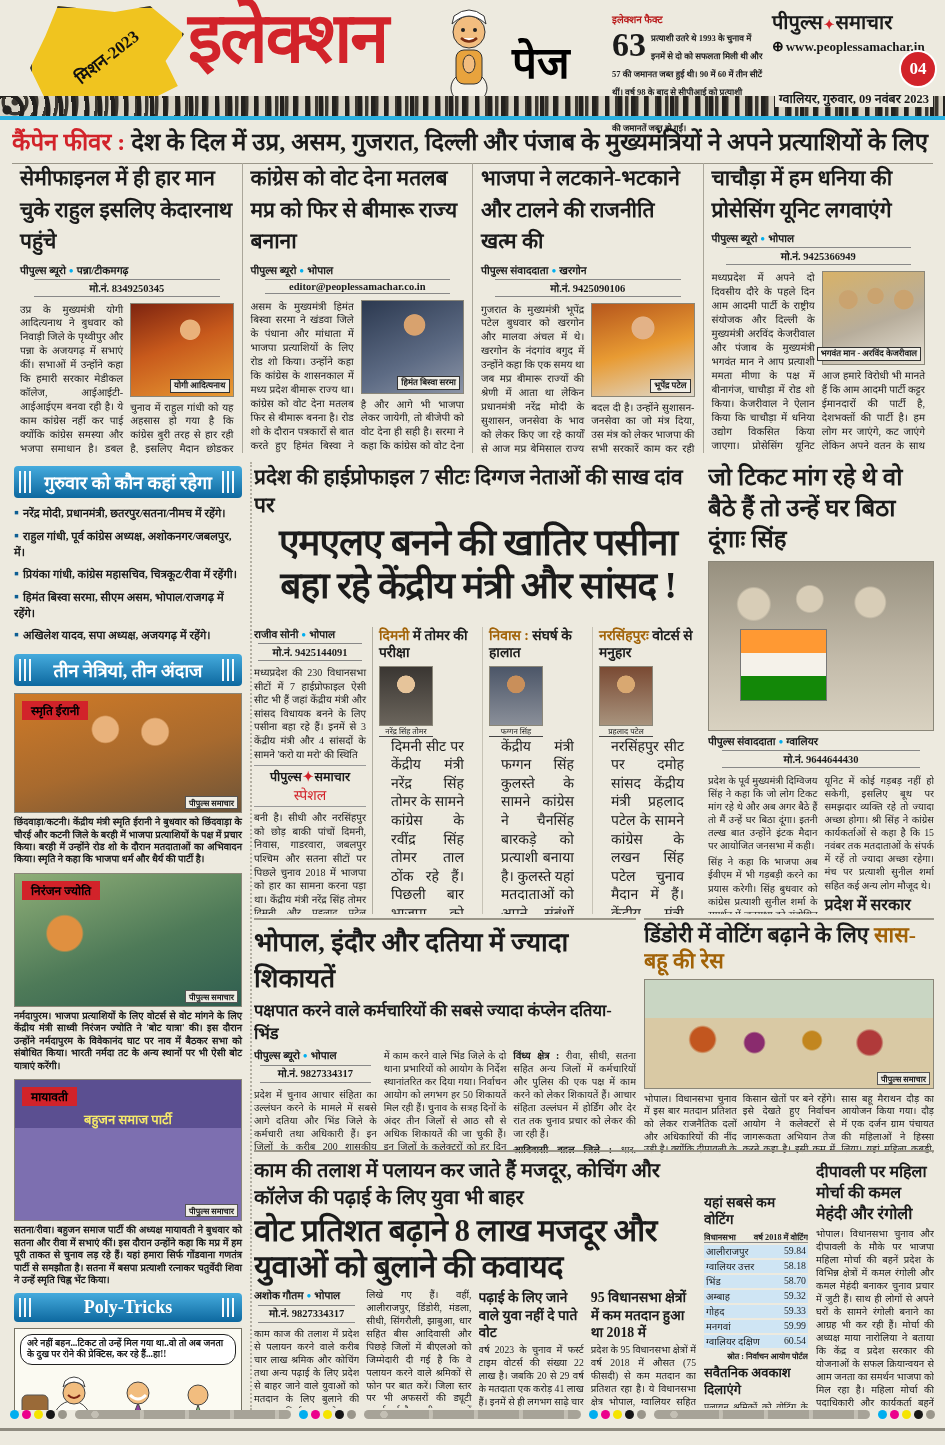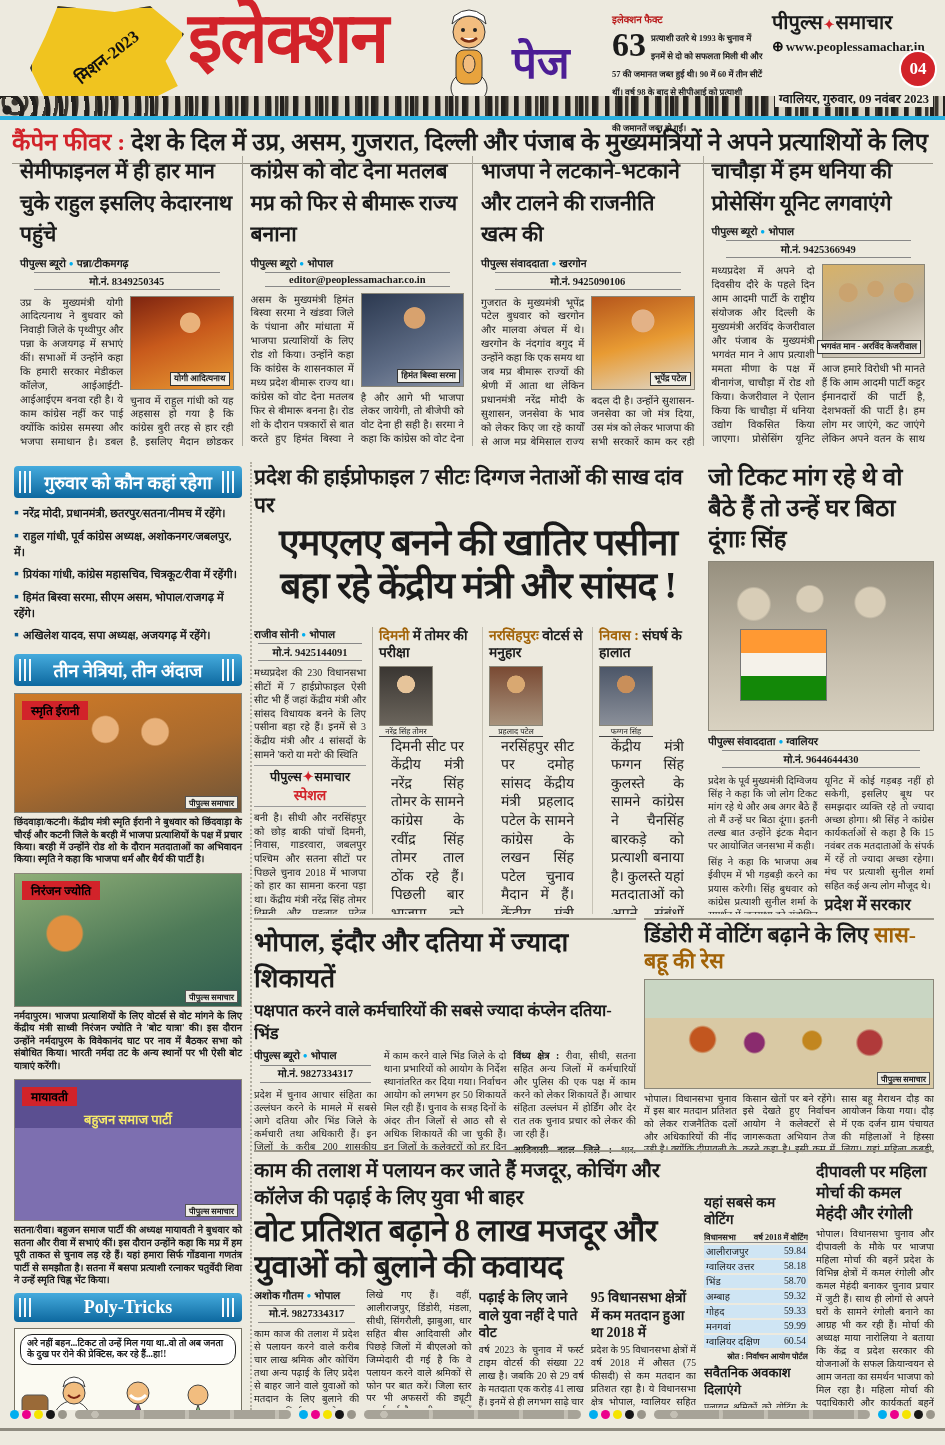--- a/index.html
+++ b/index.html
@@ -7,21 +7,21 @@
         font-family:"Liberation Serif",serif;color:#1b1b1b;overflow:hidden;}
   .j{text-align:justify;}
   
   .header{position:absolute;left:0;top:0;width:945px;height:120px;}
   .map{position:absolute;left:30px;top:6px;width:150px;height:96px;background:#f0c41f;
        clip-path:polygon(18% 0,55% 6%,78% 0,100% 28%,88% 55%,96% 80%,70% 100%,38% 92%,12% 100%,0 62%,10% 30%);
        border:2px solid #3a3a3a;display:flex;align-items:center;justify-content:center;}
   .map-label{transform:rotate(-38deg);font-weight:bold;font-size:17px;color:#111;white-space:nowrap;}
   .main-title{position:absolute;left:188px;top:4px;font-size:70px;font-weight:bold;color:#d2232a;line-height:1;letter-spacing:-2px;}
   .cartoon{position:absolute;left:436px;top:2px;}
-  .page-word{position:absolute;left:512px;top:42px;font-size:44px;font-weight:bold;color:#4c1d95;line-height:1;}
+  .page-word{position:absolute;left:512px;top:42px;font-size:44px;font-weight:bold;color:#000000;line-height:1;}
   .factbox{position:absolute;left:612px;top:12px;width:152px;}
   .fact-title{color:#b91c1c;font-weight:bold;font-size:10px;margin-bottom:1px;}
   .fact-num{float:left;font-size:34px;font-weight:bold;line-height:.95;margin:2px 5px 0 0;}
   .fact-text{font-size:8.6px;line-height:1.3;font-weight:bold;color:#222;}
   .mast{position:absolute;left:772px;top:8px;width:164px;}
   .brand{font-size:20px;font-weight:bold;white-space:nowrap;}
   .diamond::before{content:"✦";color:#d2232a;font-size:13px;padding:0 1px;}
   .site{font-size:13px;font-weight:bold;margin-top:3px;white-space:nowrap;}
   .globe::before{content:"⊕";font-size:14px;margin-right:2px;color:#111;}
   .pagenum{position:absolute;right:8px;top:50px;width:34px;height:34px;border-radius:50%;background:#d2232a;
@@ -30,21 +30,21 @@
   .crowd{position:absolute;left:0;top:96px;width:945px;height:20px;z-index:1;
      background-image:repeating-radial-gradient(circle at 7px 14px,#23211e 0 4px,transparent 5px 13px),
                       repeating-radial-gradient(circle at 15px 6px,#3a362f 0 3px,transparent 4px 10px),
                       linear-gradient(#d8d3c5,#d8d3c5);}
   .cyanline{position:absolute;left:0;top:116px;width:945px;height:4px;background:#2bb0e0;z-index:2;}
   
   .fever{position:absolute;left:12px;top:124px;width:921px;font-size:24px;font-weight:bold;
          border-bottom:1px solid #9a9689;padding-bottom:6px;white-space:nowrap;overflow:hidden;}
   .fever .red{color:#d2232a;}
   
-  .toprow{position:absolute;left:12px;top:156px;width:921px;height:290px;display:flex;}
+  .toprow{position:absolute;left:12px;top:163px;width:921px;height:290px;display:flex;}
   .ta{flex:1;padding:0 8px;overflow:hidden;}
   .ta+.ta{border-left:1px solid #aaa69a;}
   .ta h3{margin:0 0 5px;font-size:21px;line-height:1.5;font-weight:bold;}
   .byl{text-align:left;font-size:10.5px;font-weight:bold;}
   .bull::before{content:"●";color:#00aeef;font-size:8px;padding:0 3px;vertical-align:1px;}
   .contact{text-align:center;font-size:10.5px;font-weight:bold;border-top:1px solid #888;border-bottom:1px solid #888;
            margin:2px 14px 6px;padding:1px 0;}
   .cols{display:flex;gap:7px;}
   .c{flex:1;font-size:10.2px;line-height:1.37;}
   .photo{position:relative;height:92px;margin-bottom:4px;border:1px solid #8a8678;}
@@ -76,21 +76,21 @@
           padding:3px 6px;line-height:1.25;z-index:2;}
   
   .center{position:absolute;left:254px;top:462px;width:448px;height:452px;overflow:hidden;}
   .kicker{font-size:21px;font-weight:bold;margin:0 0 4px;}
   .mainhead{font-size:37px;font-weight:bold;line-height:1.15;letter-spacing:-1px;margin:0 0 20px;text-align:center;}
   .mrow{display:flex;}
   .mleft{width:112px;flex:none;border-right:1px solid #b0ac9f;padding-right:6px;}
   .mleft .body{font-size:10px;line-height:1.36;}
   .special{border-top:1px solid #999;border-bottom:1px solid #999;text-align:center;margin:4px 0;padding:2px 0;}
   .special .sb{font-size:12.5px;font-weight:bold;}
-  .special .sl{font-size:14px;font-weight:bold;color:#d2232a;}
+  .special .sl{font-size:14px;font-weight:normal;color:#d2232a;}
   .boxes{flex:1;display:flex;}
   .mbox{flex:1;padding:0 6px;border-right:1px solid #c6c2b5;overflow:hidden;}
   .mbox:last-child{border-right:none;}
   .mbox h4{margin:0 0 3px;font-size:13.8px;font-weight:bold;line-height:1.25;}
   .rlead{color:#a16207;}
   .pwrap{float:left;width:54px;margin:1px 5px 1px 0;}
   .bphoto{height:58px;border:1px solid #8a8678;}
   .bcap{font-size:7.8px;font-weight:normal;text-align:center;border-bottom:1px solid #444;white-space:nowrap;overflow:hidden;}
   .mbox p{margin:12px;font-size:14px;line-height:1.33;}
   .ph-tomar{background:radial-gradient(circle at 50% 30%,#e6c49a 18%,transparent 19%),linear-gradient(#3a3632,#6b655c);}
@@ -323,34 +323,34 @@
       <div class="boxes">
         <div class="mbox">
           <h4><span class="rlead">दिमनी</span><span> में तोमर की परीक्षा</span></h4>
           <div class="pwrap">
             <div class="bphoto ph-tomar"></div>
             <div class="bcap">नरेंद्र सिंह तोमर</div>
           </div>
           <p class="j">दिमनी सीट पर केंद्रीय मंत्री नरेंद्र सिंह तोमर के सामने कांग्रेस के रवींद्र सिंह तोमर ताल ठोंक रहे हैं। पिछली बार भाजपा को यहां 18 हजार 477 वोटों से पराजय का सामना करना पड़ा था।</p>
         </div>
         <div class="mbox">
+          <h4><span class="rlead">निवास :</span><span> संघर्ष के हालात</span></h4>
+          <div class="pwrap">
+            <div class="bphoto ph-faggan"></div>
+            <div class="bcap">फग्गन सिंह</div>
+          </div>
+          <p class="j">केंद्रीय मंत्री फग्गन सिंह कुलस्ते के सामने कांग्रेस ने चैनसिंह बारकड़े को प्रत्याशी बनाया है। कुलस्ते यहां मतदाताओं को अपने संबंधों की दुहाई देकर घर-घर दस्तक दे रहे हैं।</p>
+        </div>
+        <div class="mbox">
           <h4><span class="rlead">नरसिंहपुरः</span><span> वोटर्स से मनुहार</span></h4>
           <div class="pwrap">
             <div class="bphoto ph-patel"></div>
             <div class="bcap">प्रहलाद पटेल</div>
           </div>
           <p class="j">नरसिंहपुर सीट पर दमोह सांसद केंद्रीय मंत्री प्रहलाद पटेल के सामने कांग्रेस के लखन सिंह पटेल चुनाव मैदान में हैं। केंद्रीय मंत्री पटेल पहली बार विधायक बनने के लिए मतदाताओं की मनुहार में जुटे हैं।</p>
-        </div>
-        <div class="mbox">
-          <h4><span class="rlead">निवास :</span><span> संघर्ष के हालात</span></h4>
-          <div class="pwrap">
-            <div class="bphoto ph-faggan"></div>
-            <div class="bcap">फग्गन सिंह</div>
-          </div>
-          <p class="j">केंद्रीय मंत्री फग्गन सिंह कुलस्ते के सामने कांग्रेस ने चैनसिंह बारकड़े को प्रत्याशी बनाया है। कुलस्ते यहां मतदाताओं को अपने संबंधों की दुहाई देकर घर-घर दस्तक दे रहे हैं।</p>
         </div>
       </div>
     </div>
 
   </div>
 
   <div class="rightcol">
     <div class="dvhead">जो टिकट मांग रहे थे वो बैठे हैं तो उन्हें घर बिठा दूंगाः सिंह</div>
     <div class="dvphoto">
       <div class="flag"></div>

